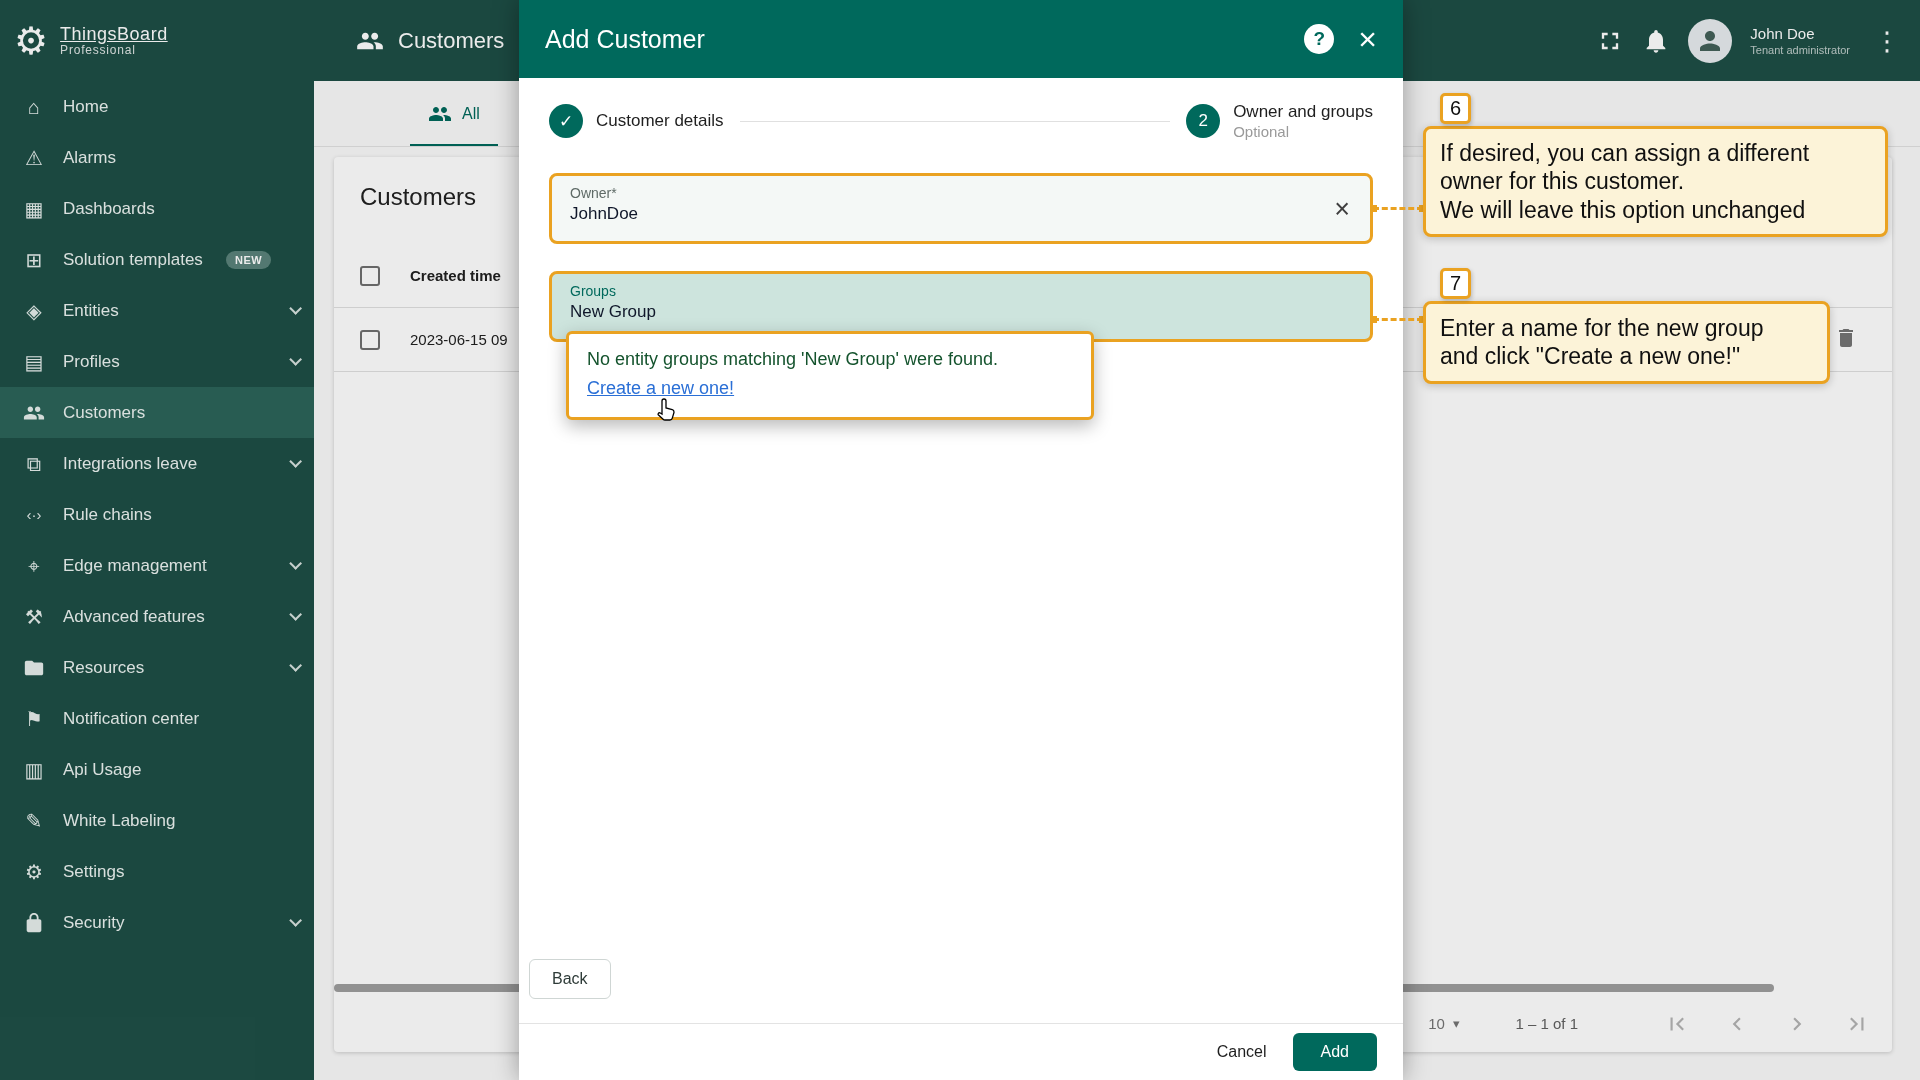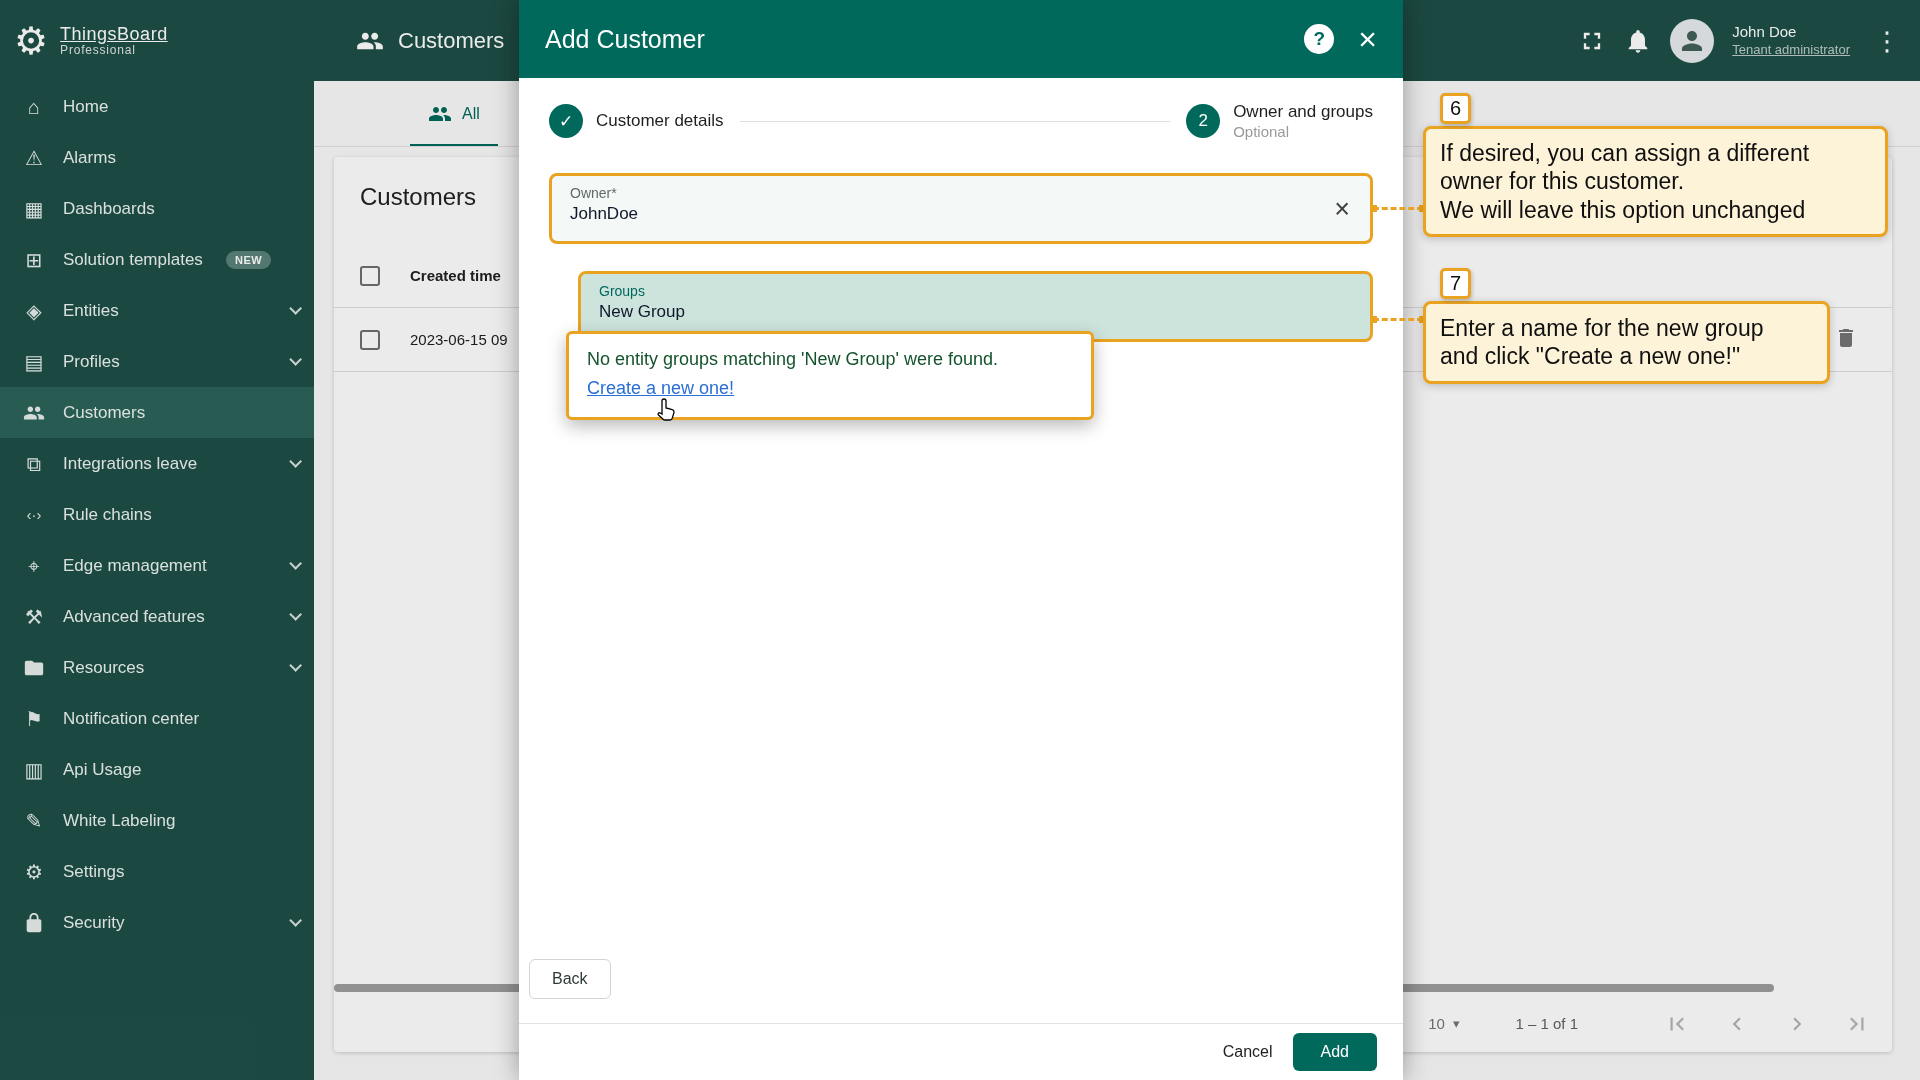--- a/index.html
+++ b/index.html
@@ -30,21 +30,21 @@
   .topbar { position:absolute; left:314px; right:0; top:0; height:81px; background:#1e4f46; display:flex; align-items:center; z-index:1; }
   .topbar-title { display:flex; align-items:center; gap:14px; color:#fff; font-size:22px; margin-left:42px; }
   .topbar-title svg { width:28px; height:28px; fill:#fff; }
   .topbar-right { position:absolute; right:14px; display:flex; align-items:center; gap:18px; }
   .tb-icon { width:28px; height:28px; cursor:pointer; }
   .tb-icon svg { width:28px; height:28px; fill:#fff; }
   .avatar { width:44px; height:44px; border-radius:50%; background:#e8ecef; display:flex; align-items:center; justify-content:center; cursor:pointer; }
   .avatar svg { width:30px; height:30px; fill:#44615a; }
   .user-block { display:flex; flex-direction:column; color:#fff; line-height:1.3; }
   .user-name { font-size:15px; }
-  .user-role { font-size:13px; opacity:0.7;text-decoration:underline; }
+  .user-role { font-size:11px; opacity:0.7; }
   .dots { color:#fff; font-size:26px; line-height:1; cursor:pointer; padding:0 6px; }
 
   
   .main { position:absolute; left:314px; top:81px; right:0; bottom:0; background:#fafafa; z-index:1; }
   .tabbar { height:66px; border-bottom:1px solid #e2e2e2; display:flex; align-items:flex-end; padding-left:96px; background:#fafafa; }
   .tab { display:flex; align-items:center; gap:10px; color:#00695c; font-size:16px; font-weight:500; padding:0 18px 18px 18px; border-bottom:2px solid #00695c; cursor:pointer; }
   .tab svg { width:24px; height:24px; fill:#00695c; }
   .card { position:absolute; left:20px; right:28px; top:76px; bottom:28px; background:#fff; box-shadow:0 1px 4px rgba(0,0,0,0.18); border-radius:4px; }
   .card-title { font-size:24px; color:#212121; padding:26px 0 0 26px; height:87px; }
   .thead { height:64px; display:flex; align-items:center; border-bottom:1px solid #e0e0e0; padding-left:26px; gap:30px; }
@@ -74,31 +74,31 @@
   .dlg-close { font-size:32px; line-height:1; cursor:pointer; color:#fff; }
   .dlg-body { flex:1; position:relative; }
   .stepper { display:flex; align-items:center; margin:24px 30px 0 30px; }
   .step { display:flex; align-items:center; gap:13px; }
   .step-circle { width:34px; height:34px; border-radius:50%; background:#00695c; color:#fff; font-size:17px; display:flex; align-items:center; justify-content:center; flex:none; }
   .step-label { font-size:17px; color:#1f1f1f; }
   .step-sub { font-size:15px; color:#9a9a9a; margin-top:1px; }
   .step-line { flex:1; height:1px; background:#e0e0e0; margin:0 16px; }
   .field { position:absolute; left:30px; right:30px; height:71px; border:3px solid #eaa221; border-radius:8px; padding:9px 18px; }
   .field-owner { top:95px; background:#f4f8f6; }
-  .field-groups { top:193px; background:#cde4dd;margin-left:29px; }
+  .field-groups { top:193px; background:#cde4dd; }
   .field-label { font-size:14px; color:#5f6b67; }
   .field-groups .field-label { color:#00695c; }
   .field-value { font-size:17px; color:#0f172a; margin-top:3px; }
   .field-clear { position:absolute; right:20px; top:50%; transform:translateY(-50%); font-size:27px; color:#3f3f3f; cursor:pointer; line-height:1; }
   .dropdown { position:absolute; left:47px; top:253px; width:528px; background:#fff; border:3px solid #eaa221; border-radius:6px; box-shadow:0 6px 18px rgba(0,0,0,0.28); padding:15px 18px 18px 18px; z-index:6; }
   .dd-msg { font-size:18px; color:#14532d; }
   .dd-link { display:inline-block; margin-top:8px; font-size:18px; color:#2a6fd6; text-decoration:underline; cursor:pointer; }
   .cursor-hand { position:absolute; left:88px; top:64px; width:20px; height:24px; }
   .back-btn { position:absolute; left:10px; bottom:24px; background:#fff; border:1px solid #cfd6d4; border-radius:6px; padding:10px 22px; font-size:16px; color:#2e3b38; cursor:pointer; font-family:inherit; }
-  .dlg-footer { flex:none; height:57px; border-top:1px solid #e3e3e3; display:flex; align-items:center; justify-content:flex-end; padding-right:26px; gap:20px; }
+  .dlg-footer { flex:none; height:57px; border-top:1px solid #e3e3e3; display:flex; align-items:center; justify-content:flex-end; padding-right:26px; gap:26px; }
   .cancel-btn { background:none; border:none; font-size:16px; font-weight:500; color:#1f1f1f; cursor:pointer; font-family:inherit; }
   .add-btn { background:#00695c; color:#fff; border:none; border-radius:6px; padding:10px 28px; font-size:16px; font-weight:500; cursor:pointer; font-family:inherit; }
 
   
   .connector { position:absolute; height:0; border-top:3px dashed #eaa221; z-index:7; }
   .connector::before, .connector::after { content:""; position:absolute; top:-5px; width:7px; height:7px; background:#eaa221; }
   .connector::before { left:-3px; }
   .connector::after { right:-3px; }
   .conn-6 { left:1373px; top:207px; width:50px; }
   .conn-7 { left:1373px; top:318px; width:50px; }

